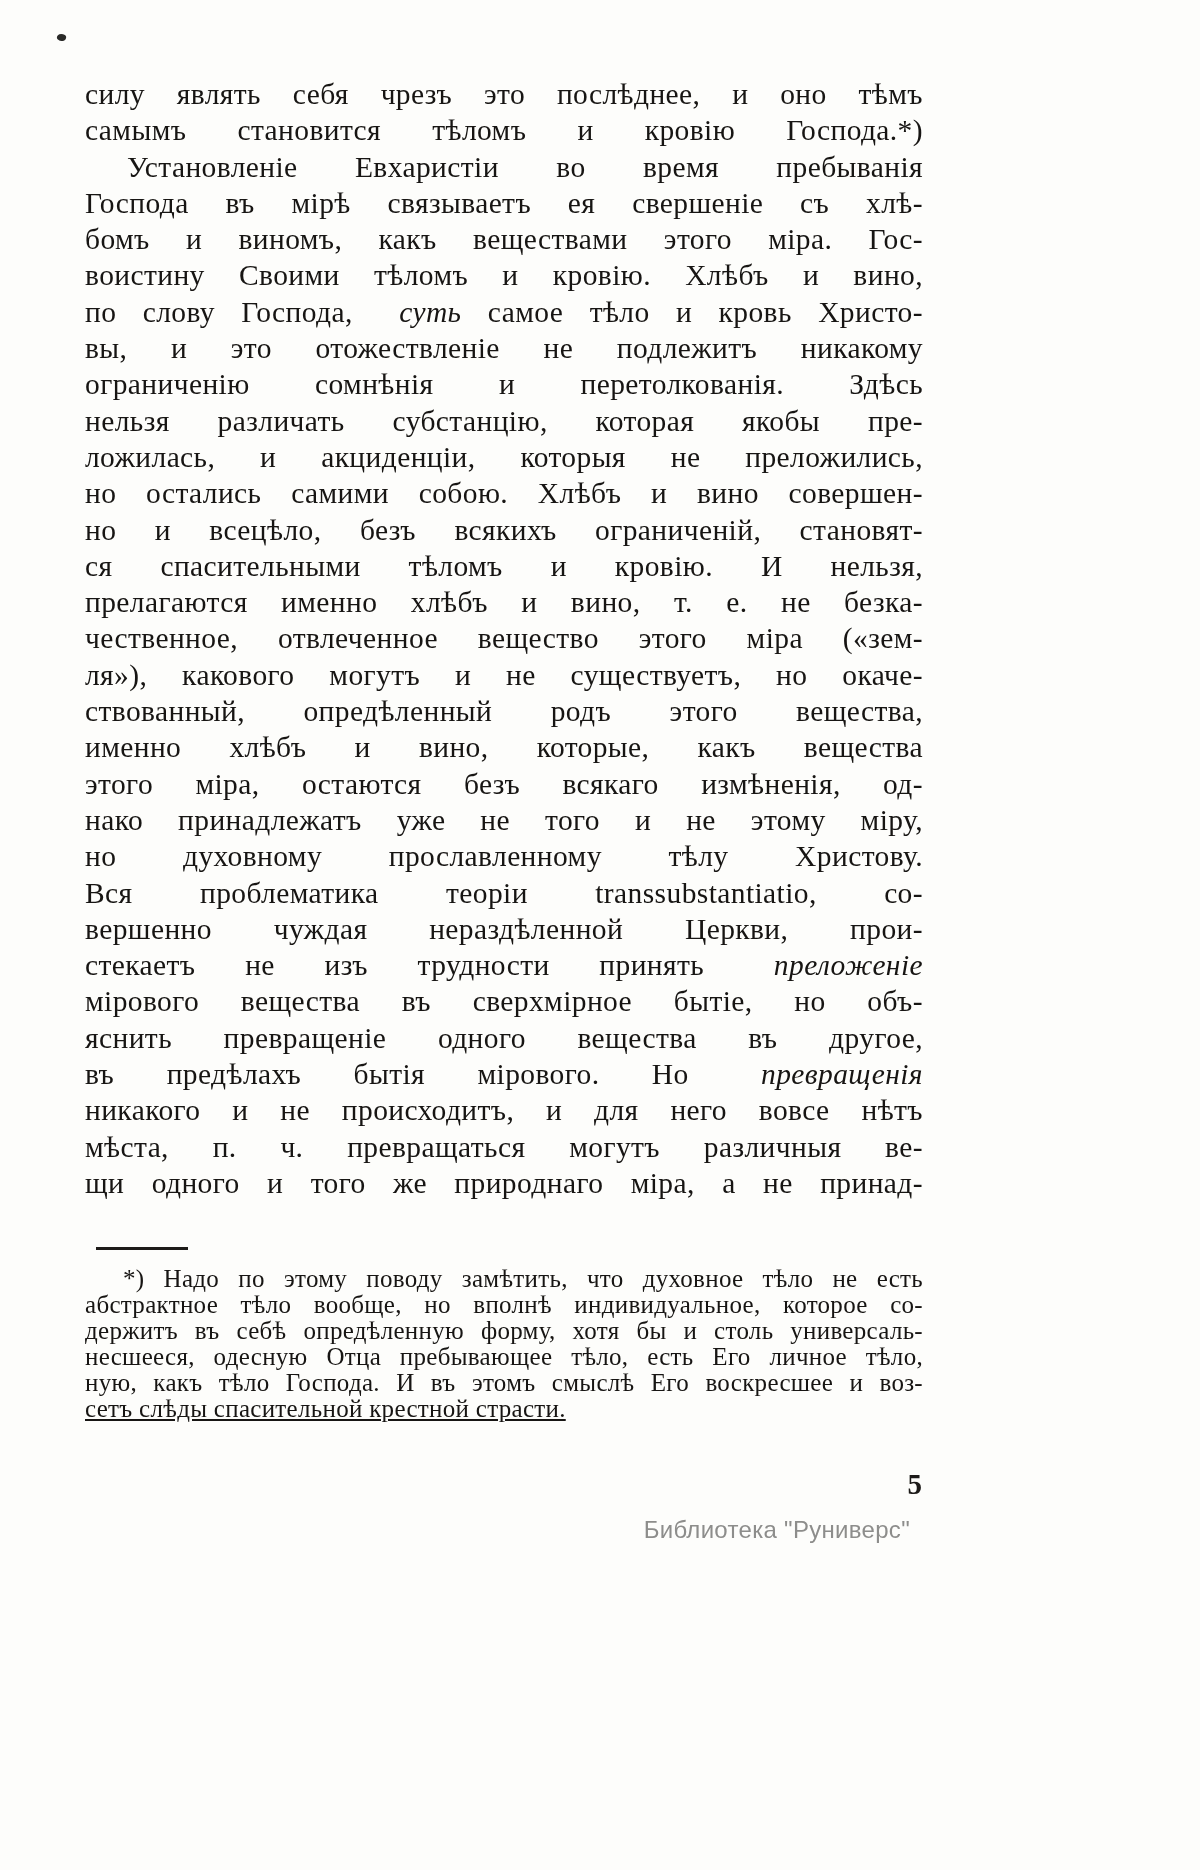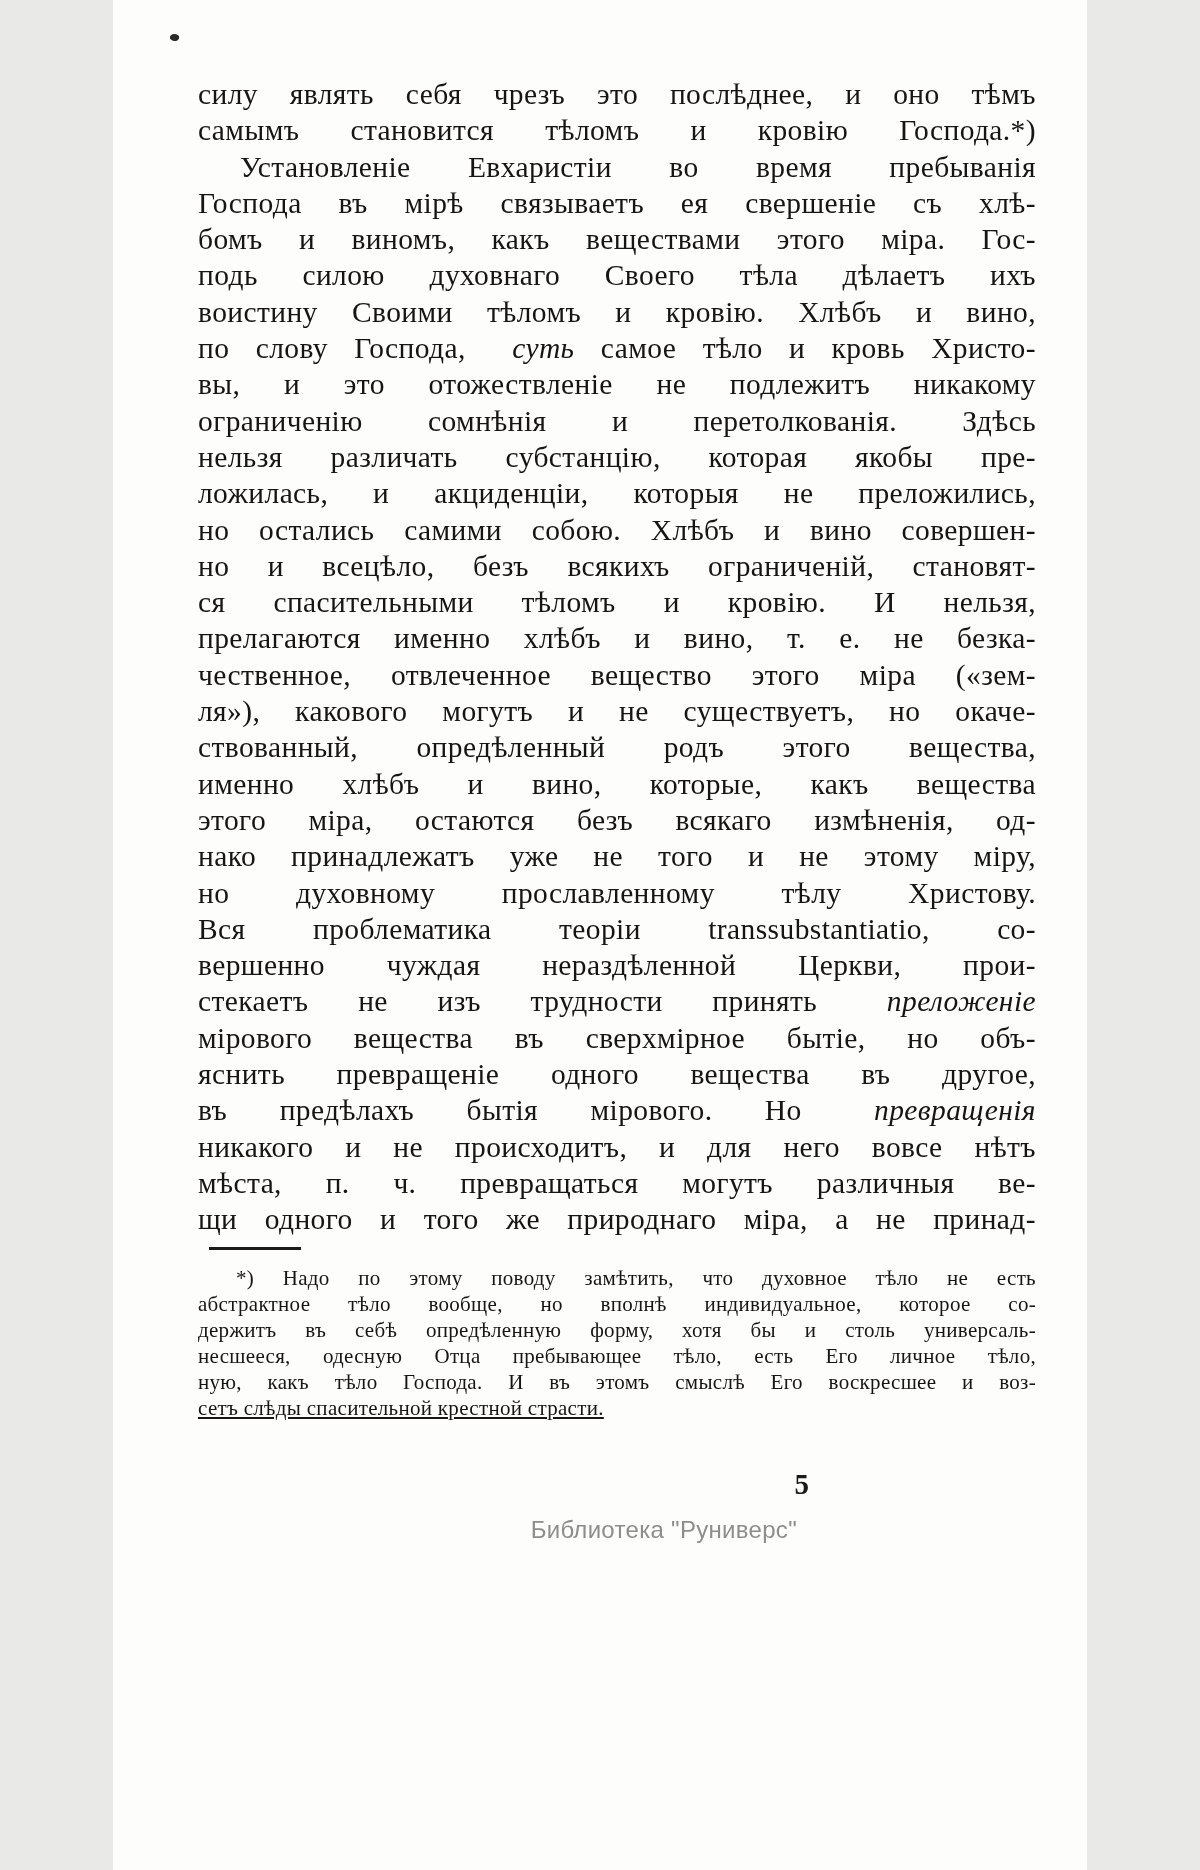--- a/index.html
+++ b/index.html
@@ -2,21 +2,21 @@
 <html><head>
 <meta charset="utf-8">
 <style>
   html, body {
     margin: 0;
     padding: 0;
     background: #e9e9e7;
   }
   .page {
     position: relative;
-    width: 974px;
+    width: 1200px;
     height: 1870px;
     margin: 0 auto;
     background: #fdfdfb;
     overflow: hidden;
     font-family: "Liberation Serif", "DejaVu Serif", serif;
     color: #171513;
   }
   .speck {
     position: absolute;
     left: 57px;
@@ -49,21 +49,21 @@
     top: 1247px;
     width: 92px;
     height: 3px;
     background: #1d1b19;
   }
   .footnote {
     position: absolute;
     left: 85px;
     top: 1266px;
     width: 838px;
-    font-size: 21px;
+    font-size: 25px;
     letter-spacing: 0.3px;
   }
   .footnote .line {
     line-height: 25.9px;
     text-align: justify;
     text-align-last: justify;
   }
   .footnote .line.indent { text-indent: 38px; }
   .footnote .line.last { text-align-last: left; }
   .page-number {
@@ -89,21 +89,20 @@
 
 <div class="page">
   <div class="speck"></div>
 
   <div class="main-text">
       <div class="line">силу являть себя  чрезъ это послѣднее, и оно тѣмъ</div>
       <div class="line">самымъ становится тѣломъ и кровію Господа.*)</div>
       <div class="line indent">Установленіе Евхаристіи во время пребыванія</div>
       <div class="line">Господа въ мірѣ связываетъ ея свершеніе съ хлѣ-</div>
       <div class="line">бомъ и виномъ, какъ веществами этого міра.  Гос-</div>
-      <div class="line">подь силою духовнаго Своего тѣла дѣлаетъ ихъ</div>
       <div class="line">воистину Своими тѣломъ и кровію. Хлѣбъ и вино,</div>
       <div class="line">по слову Господа, <em>суть</em> самое тѣло и кровь Христо-</div>
       <div class="line">вы, и это отожествленіе не подлежитъ никакому</div>
       <div class="line">ограниченію сомнѣнія и перетолкованія. Здѣсь</div>
       <div class="line">нельзя различать субстанцію, которая якобы пре-</div>
       <div class="line">ложилась, и акциденціи, которыя не преложились,</div>
       <div class="line">но остались самими собою. Хлѣбъ и вино совершен-</div>
       <div class="line">но и всецѣло, безъ всякихъ ограниченій, становят-</div>
       <div class="line">ся спасительными тѣломъ и кровію. И нельзя,</div>
       <div class="line">прелагаются именно хлѣбъ и вино, т. е.  не безка-</div>

